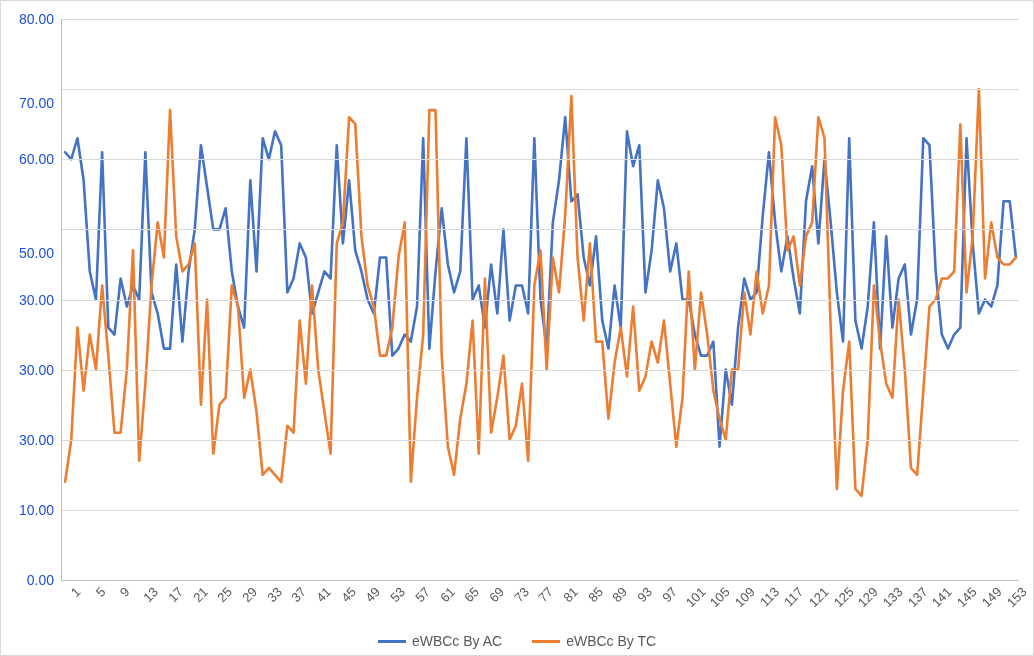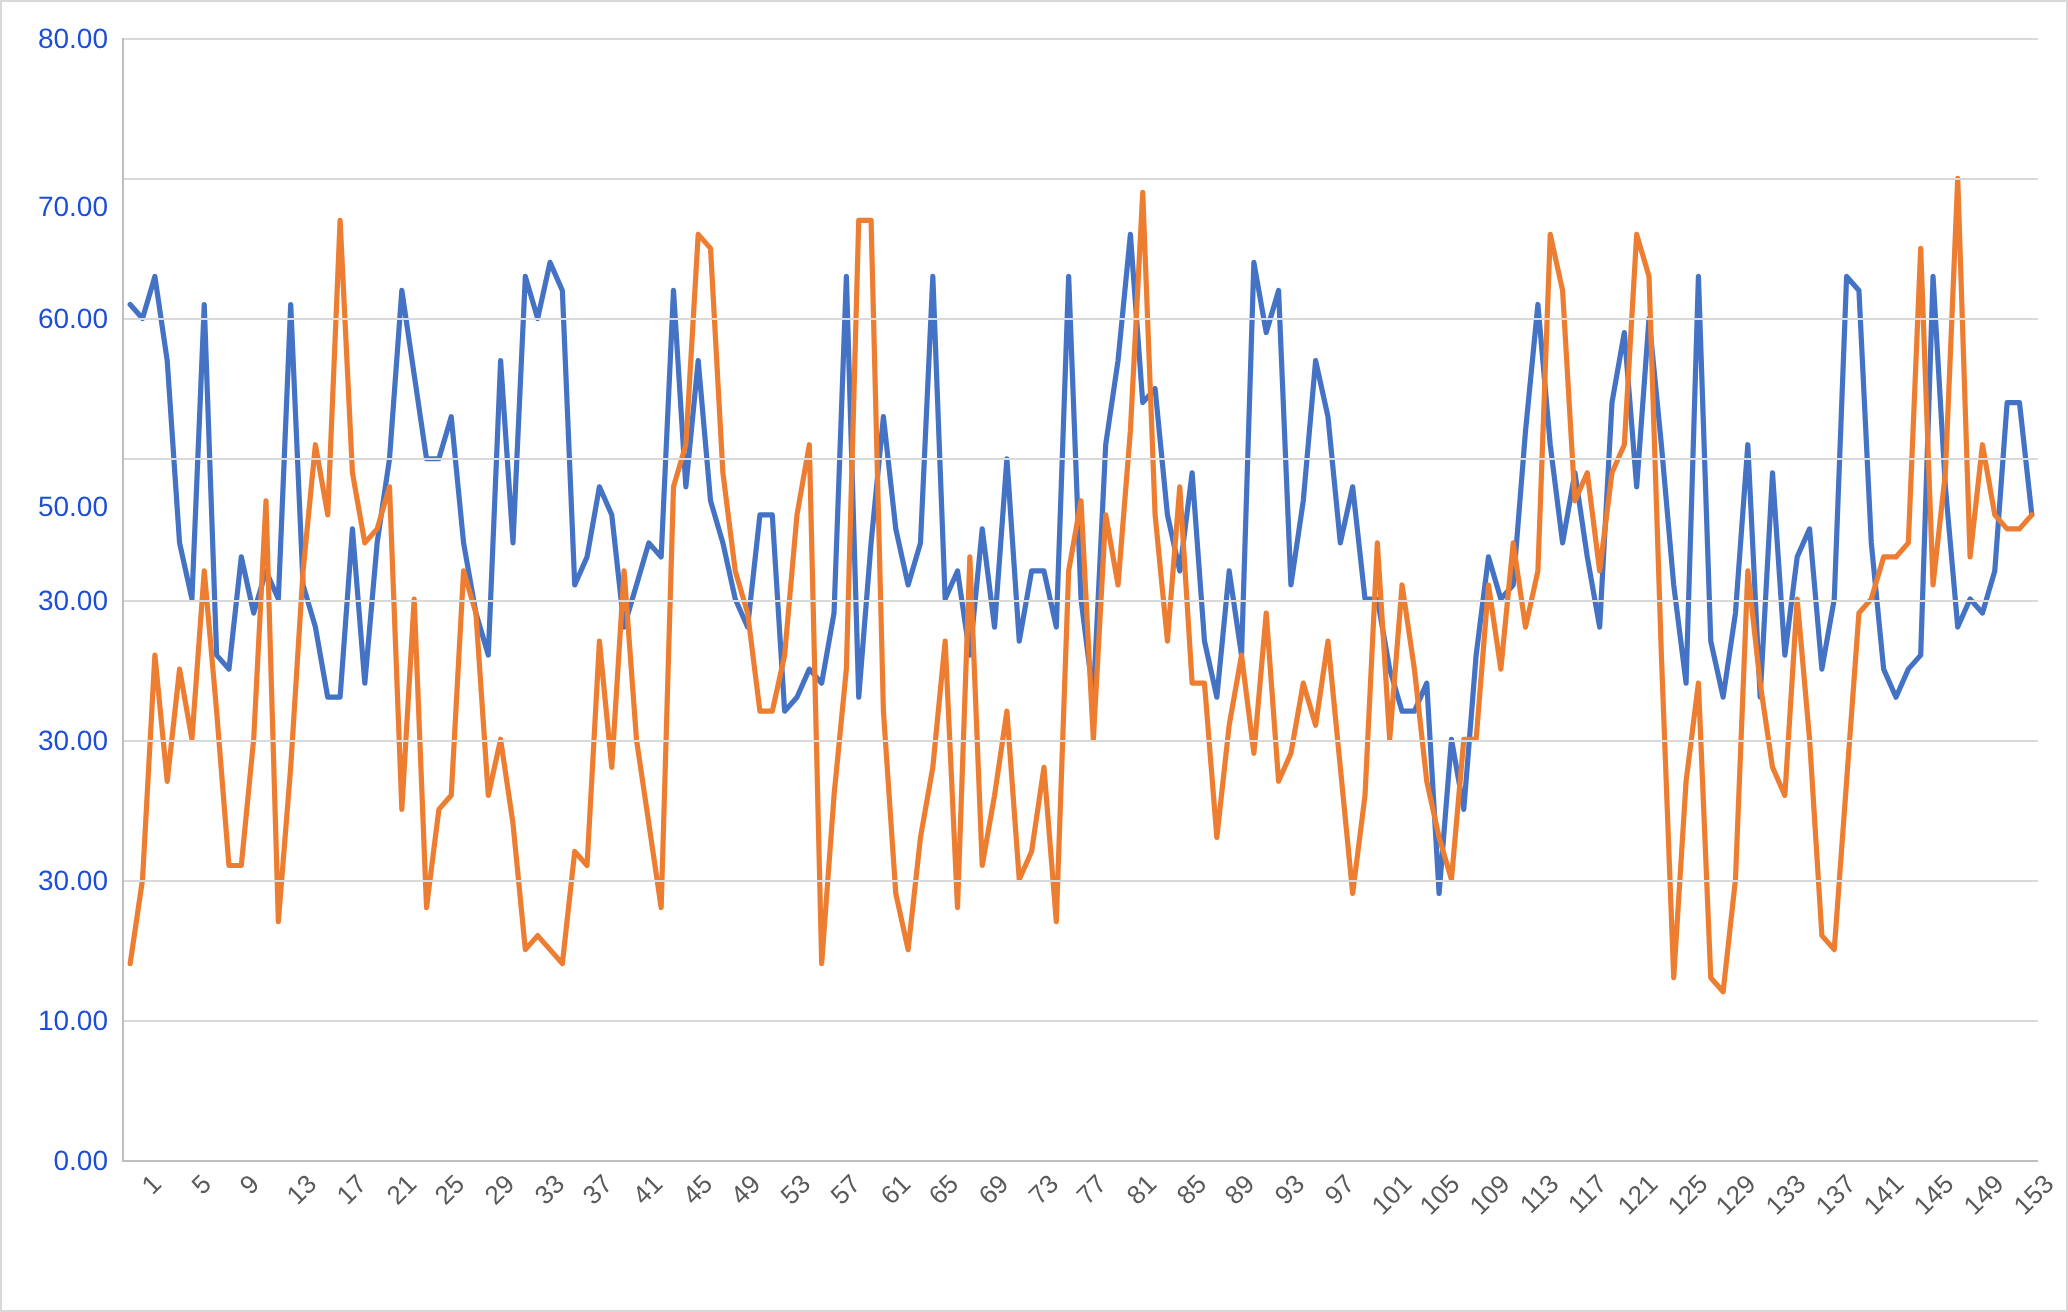--- a/index.html
+++ b/index.html
@@ -148,13 +148,23 @@
       <div class="x-tick-label" style="left: 768.687px;">125</div>
       <div class="x-tick-label" style="left: 793.384px;">129</div>
       <div class="x-tick-label" style="left: 818.081px;">133</div>
       <div class="x-tick-label" style="left: 842.777px;">137</div>
       <div class="x-tick-label" style="left: 867.474px;">141</div>
       <div class="x-tick-label" style="left: 892.171px;">145</div>
       <div class="x-tick-label" style="left: 916.868px;">149</div>
       <div class="x-tick-label" style="left: 941.565px;">153</div>
     </div>
 
+  <div class="legend">
+    <div class="legend-item">
+      <span class="legend-swatch" style="border-top-color:#4472C4"></span>
+      <span>eWBCc By AC</span>
+    </div>
+    <div class="legend-item">
+      <span class="legend-swatch" style="border-top-color:#ED7D31"></span>
+      <span>eWBCc By TC</span>
+    </div>
+  </div>
 </div>
 
 </body></html>

